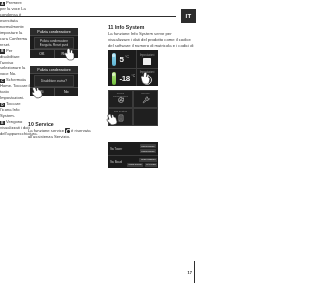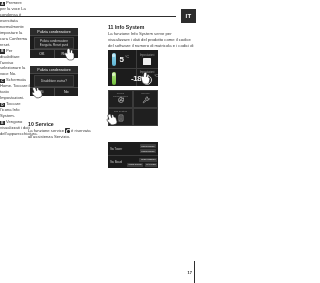--- a/index.html
+++ b/index.html
@@ -55,21 +55,21 @@
   }
   .dlg-btns{position:absolute;left:0;right:0;bottom:0;height:9px;display:flex;}
   .dlg-btn{
     flex:1;display:flex;align-items:center;justify-content:center;
     color:#e4e4e4;font-size:3.6px;background:#202020;border-top:.4px solid #484848;
   }
   .dlg-btn + .dlg-btn{border-left:.4px solid #484848;}
 
   
   .temp-row{position:absolute;left:0;right:0;height:50%;display:flex;align-items:center;}
-  .temp-row.bottom{top:50%;border-top:.4px solid #3e3e3e;justify-content:space-between;}
+  .temp-row.bottom{top:50%;border-top:.4px solid #3e3e3e;}
   .temp-sep{position:absolute;top:0;bottom:0;right:22px;width:.4px;background:#3e3e3e;}
   .thermo{
     width:4px;height:13px;margin-left:3.5px;border-radius:2px;
     background:linear-gradient(#8fd2e8,#5fb6d6);position:relative;flex:none;
   }
   .thermo.green{background:linear-gradient(#b8e986,#6fbf3a);}
   .thermo::after{
     content:"";position:absolute;left:.8px;right:.8px;top:1px;height:3px;
     background:rgba(255,255,255,.55);border-radius:1px;
   }

